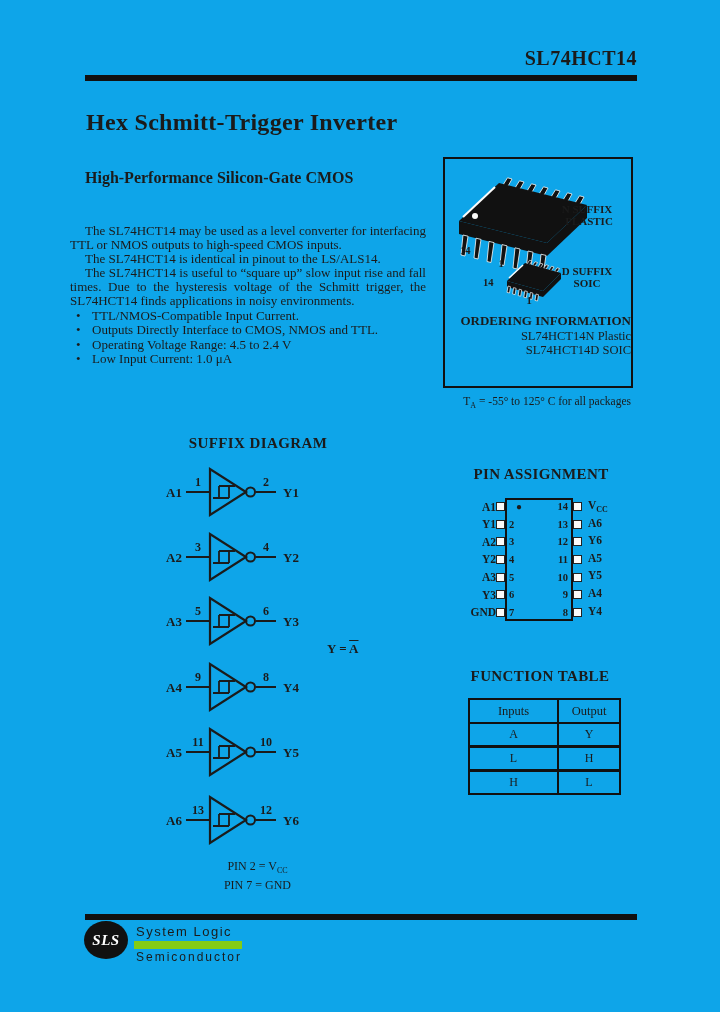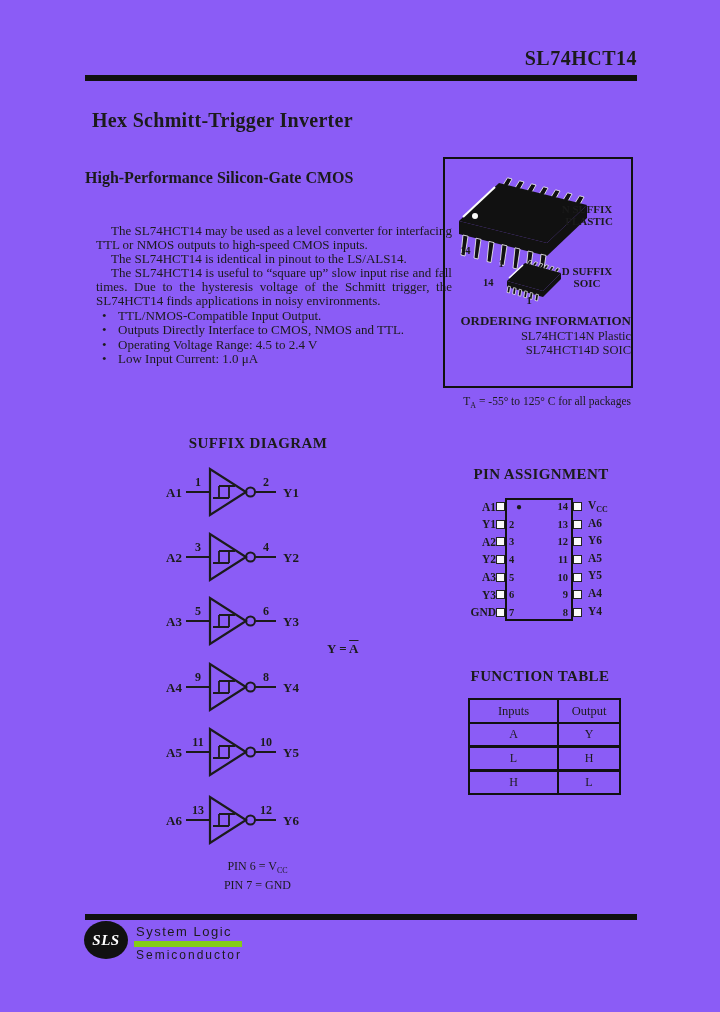--- a/index.html
+++ b/index.html
@@ -1,24 +1,24 @@
 <!DOCTYPE html>
 <html><head>
 <meta charset="utf-8">
 <style>
   html,body{margin:0;padding:0;background:#e8e8e8;}
-  .page{position:relative;width:720px;height:1012px;background:#8b5cf6;margin:0 auto;
+  .page{position:relative;width:720px;height:1012px;background:#0ea5e9;margin:0 auto;
         font-family:"Liberation Serif",serif;color:#1b1b1b;overflow:hidden;}
 
   .part-number{position:absolute;top:47px;right:83px;font-size:20px;font-weight:bold;letter-spacing:.5px;}
   .header-rule{position:absolute;left:85px;top:75px;width:552px;height:6px;background:#111;}
-  .doc-title{position:absolute;left:92px;top:109px;font-size:20px;font-weight:bold;letter-spacing:.3px;}
+  .doc-title{position:absolute;left:86px;top:109px;font-size:24px;font-weight:bold;letter-spacing:.3px;}
   .doc-subtitle{position:absolute;left:85px;top:169px;font-size:16px;font-weight:bold;}
 
-  .description{position:absolute;left:96px;top:224px;width:356px;font-size:13px;line-height:14px;}
+  .description{position:absolute;left:70px;top:224px;width:356px;font-size:13px;line-height:14px;}
   .description p{margin:0;text-indent:15px;text-align:justify;}
   .features{margin:1px 0 0 0;padding:0;list-style:none;}
   .features li{position:relative;padding-left:22px;line-height:14.4px;}
   .features li::before{content:"\2022";position:absolute;left:6px;}
 
   
   .ordering-box{position:absolute;left:443px;top:157px;width:186px;height:227px;border:2px solid #111;}
   .pkg-svg{position:absolute;left:0;top:0;}
   .pkg-svg text{font-family:"Liberation Serif",serif;fill:#1b1b1b;}
   .pkg-svg .pkg-label{font-size:11px;font-weight:bold;}
@@ -70,21 +70,21 @@
   .fn-table td{height:19px;font-size:12px;}
   .fn-table tbody tr + tr td{border-top:3px solid #111;}
 
   
   .footer-rule{position:absolute;left:85px;top:914px;width:552px;height:6px;background:#111;}
   .sls-logo{position:absolute;left:84px;top:921px;width:44px;height:38px;border-radius:50%;
             background:#111;color:#fff;display:flex;align-items:center;justify-content:center;
             font-style:italic;font-weight:bold;font-size:15px;letter-spacing:.5px;}
   .footer-text{position:absolute;left:134px;top:922px;font-family:"Liberation Sans",sans-serif;}
   .company-name{display:inline-block;font-size:13px;letter-spacing:1.5px;padding:0 10px 2px 2px;
-                border-bottom:6px solid #84cc16;}
+                border-bottom:8px solid #84cc16;}
   .company-division{font-size:12px;letter-spacing:2px;padding-left:2px;margin-top:1px;}
 </style>
 </head>
 <body>
 
 <div class="page">
 
   <div class="part-number">SL74HCT14</div>
   <div class="header-rule"></div>
   <h1 class="doc-title" style="margin:0">Hex Schmitt-Trigger Inverter</h1>
@@ -92,21 +92,21 @@
 
   <div class="description">
     <div>
 
     <p>The SL74HCT14 may be used as a level converter for interfacing TTL or NMOS outputs to high-speed CMOS inputs.</p>
         <p>The SL74HCT14 is identical in pinout to the LS/ALS14.</p>
         <p>The SL74HCT14 is useful to “square up” slow input rise and fall times. Due to the hysteresis voltage of the Schmitt trigger, the SL74HCT14 finds applications in noisy environments.</p>
       </div>
     <ul class="features">
 
-    <li>TTL/NMOS-Compatible Input Output.</li>
+    <li>TTL/NMOS-Compatible Input Current.</li>
         <li>Outputs Directly Interface to CMOS, NMOS and TTL.</li>
         <li>Operating Voltage Range: 4.5 to 2.4 V</li>
         <li>Low Input Current: 1.0 μA</li>
       </ul>
   </div>
 
   <div class="ordering-box">
     <svg class="pkg-svg" width="186" height="152" viewBox="0 0 186 152">
 
       <g>
@@ -238,21 +238,21 @@
       <circle cx="88.5" cy="29" r="4.5" fill="none" stroke="#1b1b1b" stroke-width="2"></circle>
       <line x1="93.5" y1="29" x2="114" y2="29" stroke="#1b1b1b" stroke-width="2"></line>
       <text class="g-pin" x="104" y="23" text-anchor="middle">12</text>
       <text x="121" y="34">Y6</text>
     </svg>
     </div>
 
   <div class="gate-eq"><span>Y = </span><span class="ov">A</span></div>
 
   <div class="pin-notes">
-    <div><span>PIN 6 = V</span><sub class="vsub">CC</sub></div>
+    <div><span>PIN 2 = V</span><sub class="vsub">CC</sub></div>
     <div>PIN 7 = GND</div>
   </div>
 
   <div class="pin-assign-heading">PIN ASSIGNMENT</div>
 
   <div class="dip-diagram">
     <div class="dip-body-outline"></div>
     <div class="dip-rows">
 
     <div class="dip-row">

